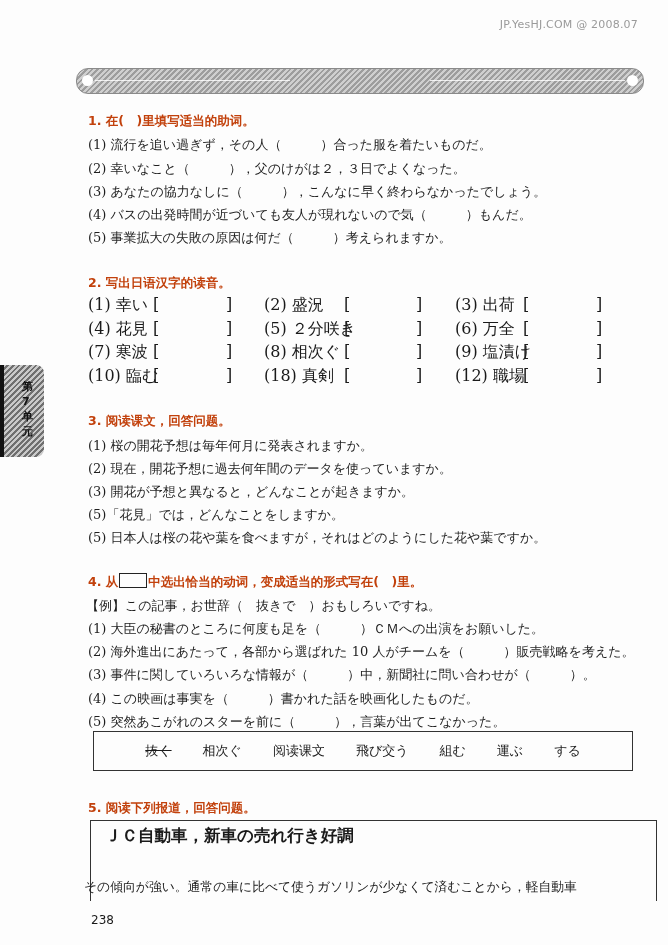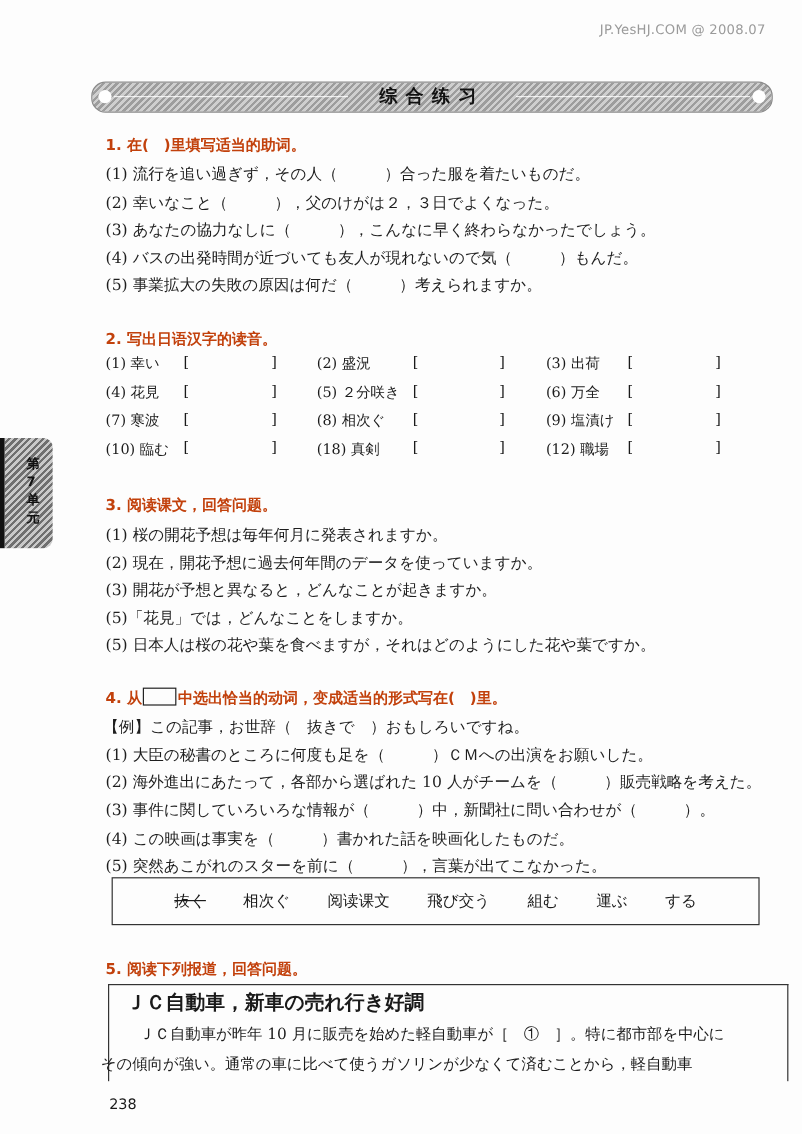--- a/index.html
+++ b/index.html
@@ -33,46 +33,45 @@
     position:absolute; left:18px; top:14px; width:14px; font-size:11px; font-weight:bold; line-height:15px; color:#111;
     font-family:"DejaVu Sans","Liberation Sans",sans-serif;
   }
   .sec-title {
     position:absolute; left:88px; font-family:"DejaVu Sans","Liberation Sans",sans-serif; font-weight:bold;
     font-size:12.5px; color:#c2410c;
   }
   .line-item { position:absolute; left:88px; font-size:13px; white-space:nowrap; color:#1e1e1e; }
   .mini-box { display:inline-block; width:26px; height:13px; border:1px solid #222; vertical-align:-2px; margin:0 1px; }
   .grid { position:absolute; left:88px; top:295px; width:520px; }
-  .grid .row { position:relative; height:23.5px; font-size:12px; white-space:nowrap;text-align:center; }
+  .grid .row { position:relative; height:23.5px; font-size:16px; white-space:nowrap;text-align:center; }
   .grid .cell { position:absolute; top:0; }
   .grid .c0 { left:0; } .grid .c1 { left:176px; } .grid .c2 { left:367px; }
   .grid .br-l { position:absolute; } .grid .br-r { position:absolute; }
   .word-box {
     position:absolute; left:93px; top:731px; width:538px; height:38px; border:1px solid #333;
-    display:flex; justify-content:center; align-items:center; gap:31px; font-size:13px;font-family:Liberation Serif, serif;
+    display:flex; justify-content:center; align-items:center; gap:31px; font-size:13px;
   }
   .word-box .strike { text-decoration:line-through; }
   .article {
     position:absolute; left:90px; top:820px; width:565px; height:80px; border:1px solid #333; border-bottom:none;
   }
   .article .headline { position:absolute; left:14px; top:4px; font-family:"DejaVu Sans","Liberation Sans",sans-serif; font-weight:bold; font-size:16.5px; }
   .article .p1 { position:absolute; left:12px; top:33px; font-size:12.8px; white-space:nowrap; text-indent:13px; }
   .article .p2 { position:absolute; left:-7px; top:58px; font-size:12.8px; white-space:nowrap; }
   .page-num { position:absolute; left:91px; top:913px; font-family:"DejaVu Sans","Liberation Sans",sans-serif; font-size:12px; }
 </style>
 </head>
 <body>
 
 <div class="watermark">JP.YesHJ.COM @ 2008.07</div>
 
 <div class="banner">
   <div class="dot l"></div>
   <div class="line l"></div>
-  <div class="title">综合练习</div>
   <div class="line r"></div>
   <div class="dot r"></div>
 </div>
 
 <div class="side-tab">
   <span>第7单元</span>
 </div>
 
 <div class="sec-title" style="top:113px">1. 在(　)里填写适当的助词。</div>
 <div class="line-item" style="top:136px">(1) 流行を追い過ぎず，その人（　　　）合った服を着たいものだ。</div>
@@ -152,17 +151,16 @@
   <span>阅读课文</span>
   <span>飛び交う</span>
   <span>組む</span>
   <span>運ぶ</span>
   <span>する</span>
 </div>
 
 <div class="sec-title" style="top:800px">5. 阅读下列报道，回答问题。</div>
 <div class="article">
   <div class="headline">ＪＣ自動車，新車の売れ行き好調</div>
-  <div class="p1">ＪＣ自動車が昨年 10 月に販売を始めた軽自動車が［　①　］。特に都市部を中心に</div>
   <div class="p2">その傾向が強い。通常の車に比べて使うガソリンが少なくて済むことから，軽自動車</div>
 </div>
 
 <div class="page-num">238</div>
 
 </body></html>

